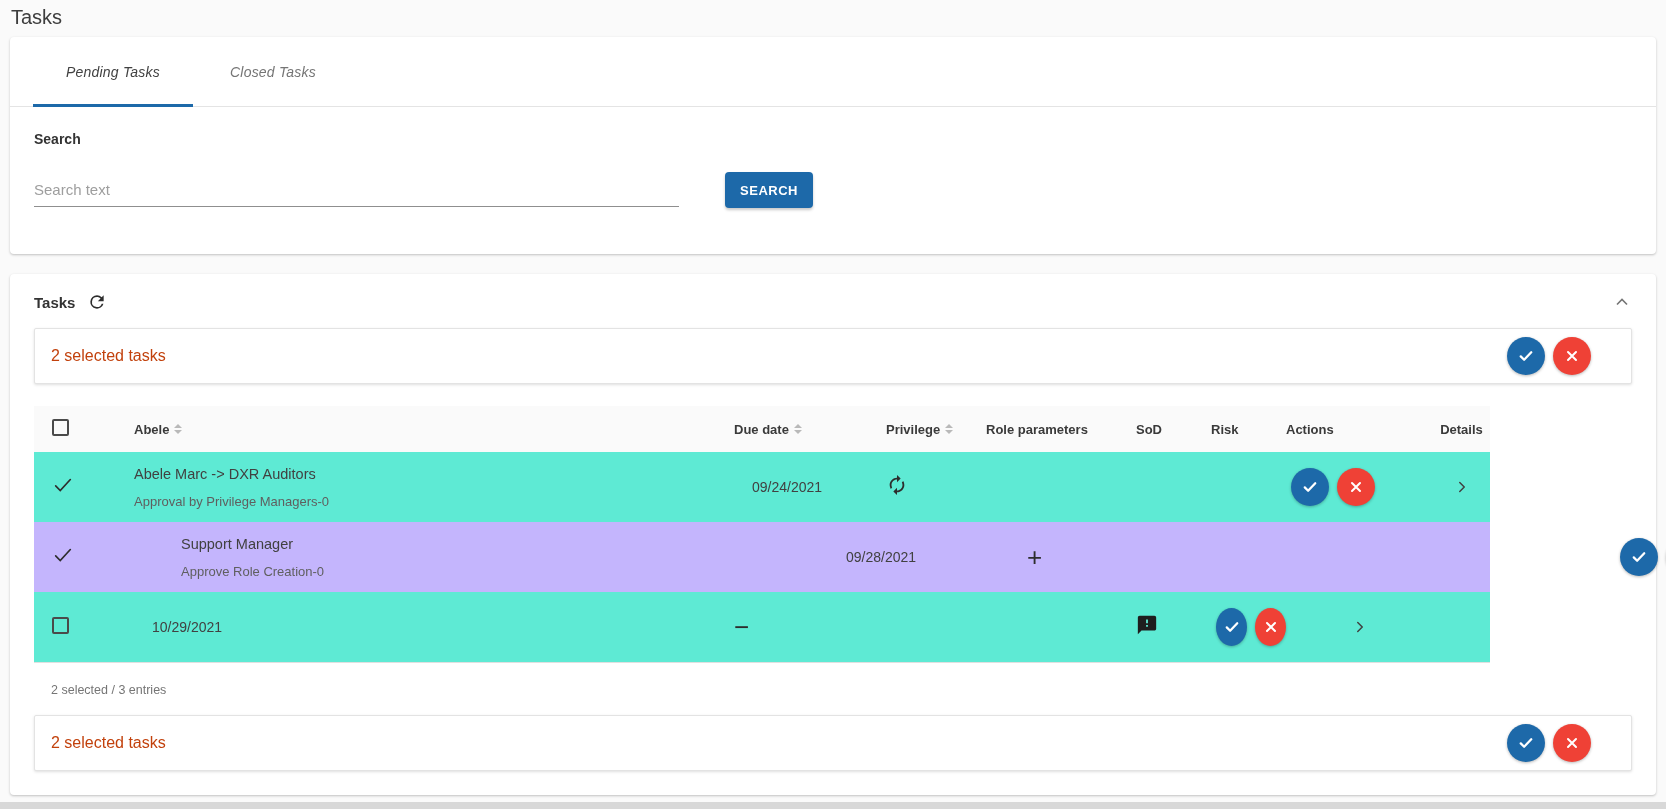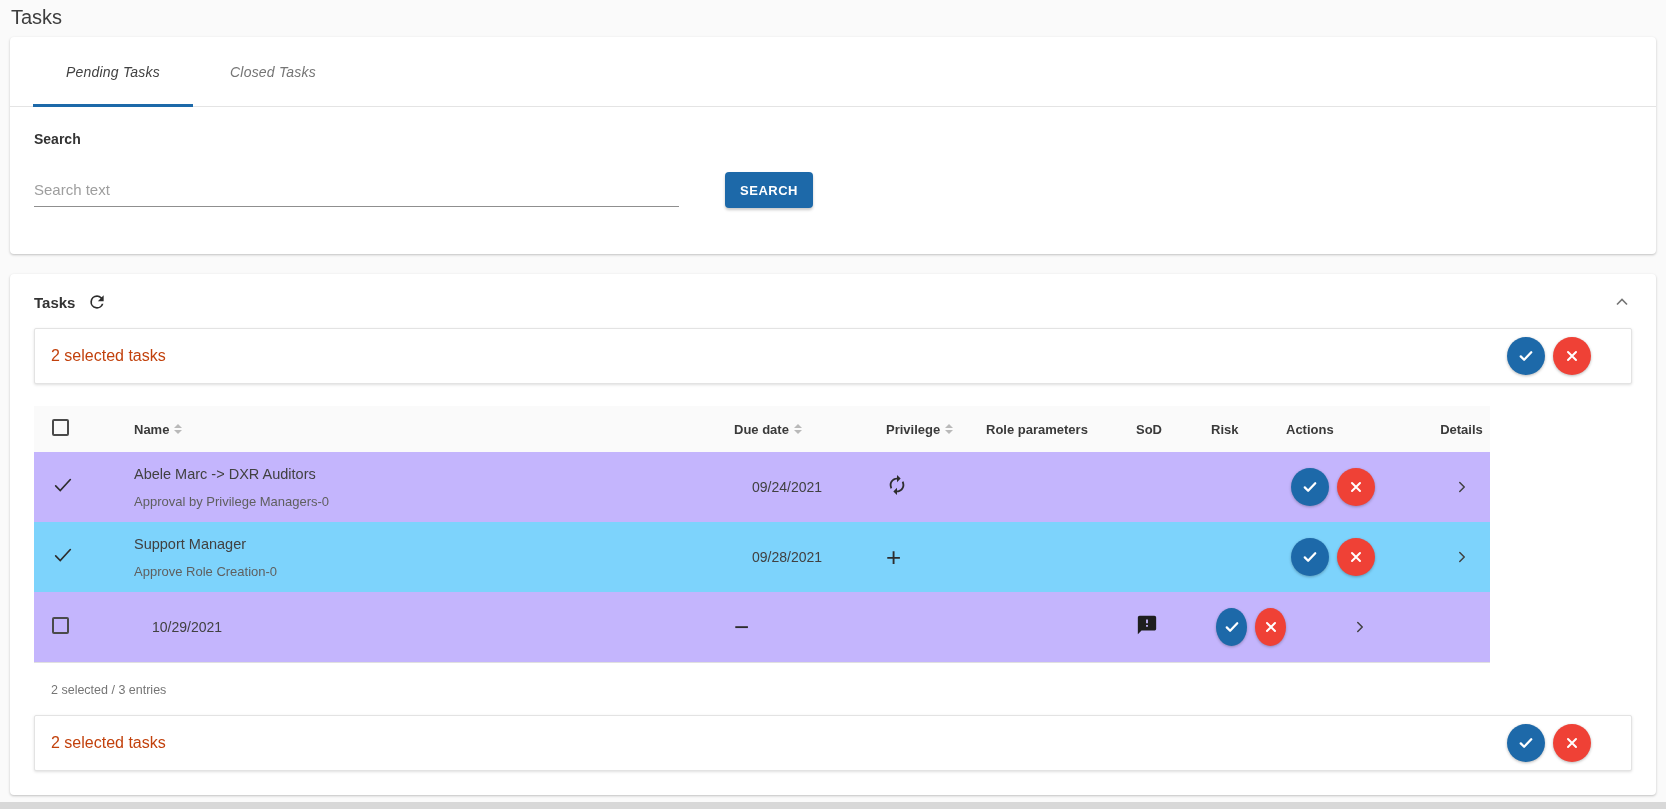--- a/index.html
+++ b/index.html
@@ -64,22 +64,22 @@
   .circle-btn.red  { background:#ef4136; }
   
   .task-table { margin-top:22px; width:1456px; border-bottom:1px solid #e0e0e0; }
   .tgrid {
     display:grid;
     grid-template-columns:100px 600px 152px 100px 150px 75px 75px 147px 57px;
     align-items:center;
   }
   .thead { height:46px; background:#fafafa; font-size:13px; font-weight:bold; color:#3a3a3a; }
   .th { display:flex; align-items:center; gap:5px; }
-  .trow { height:70px; background:#c4b5fd; }
-  .trow.highlighted { background:#7dd3fc; }
+  .trow { height:70px; background:#5eead4; }
+  .trow.highlighted { background:#c4b5fd;gap:47px; }
   .cell-check { padding-left:18px; }
   .checkbox-empty {
     width:17px; height:17px; border:2px solid #4a4a4a; border-radius:2px; background:transparent;
     cursor:pointer; display:inline-block;
   }
   .check-glyph { cursor:pointer; display:inline-flex; }
   .name-main { font-size:14.5px; color:#414141; }
   .name-sub  { font-size:13px; color:#5f5f5f; margin-top:12px; }
   .cell-date { font-size:14px; color:#414141;margin-left:18px; }
   .op-symbol { font-size:26px; font-weight:400; color:#2d2d2d; line-height:1; }
@@ -152,21 +152,21 @@
     </div>
   </div>
 
   <div class="task-table">
 
     <div class="tgrid thead">
       <div class="cell-check">
         <span class="checkbox-empty"></span>
       </div>
       <div class="th">
-        <span>Name</span>
+        <span>Abele</span>
         <span class="sort-icons">
             <i class="sort-up"></i>
             <i class="sort-down"></i>
           </span>
       </div>
       <div class="th">
         <span>Due date</span>
         <span class="sort-icons">
             <i class="sort-up"></i>
             <i class="sort-down"></i>

